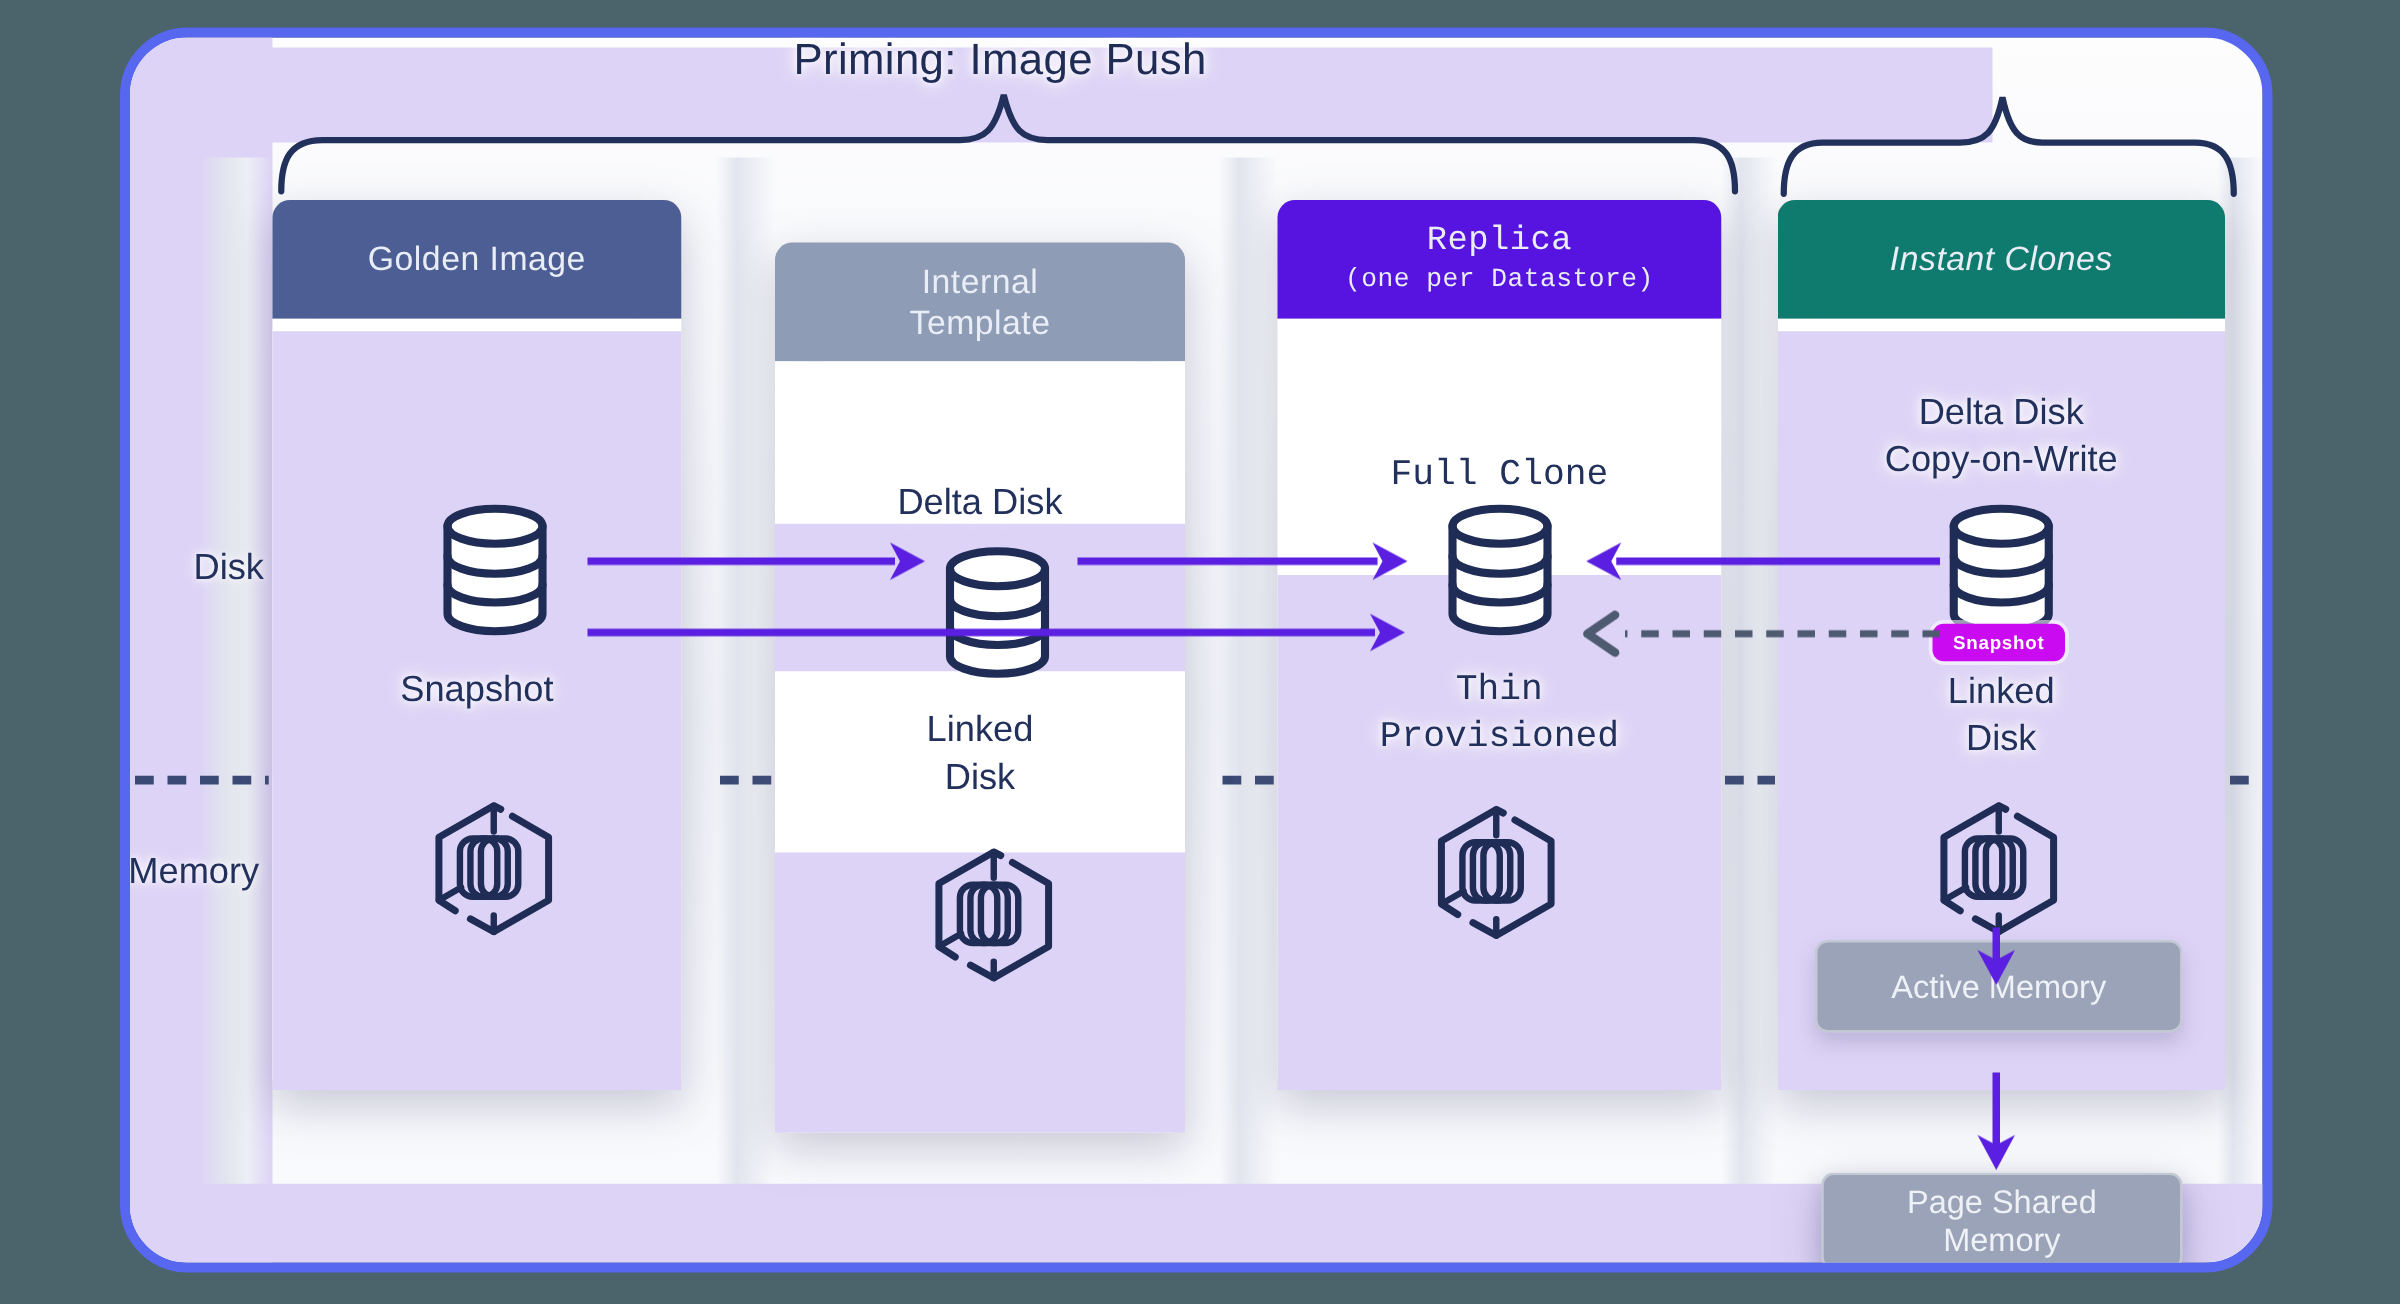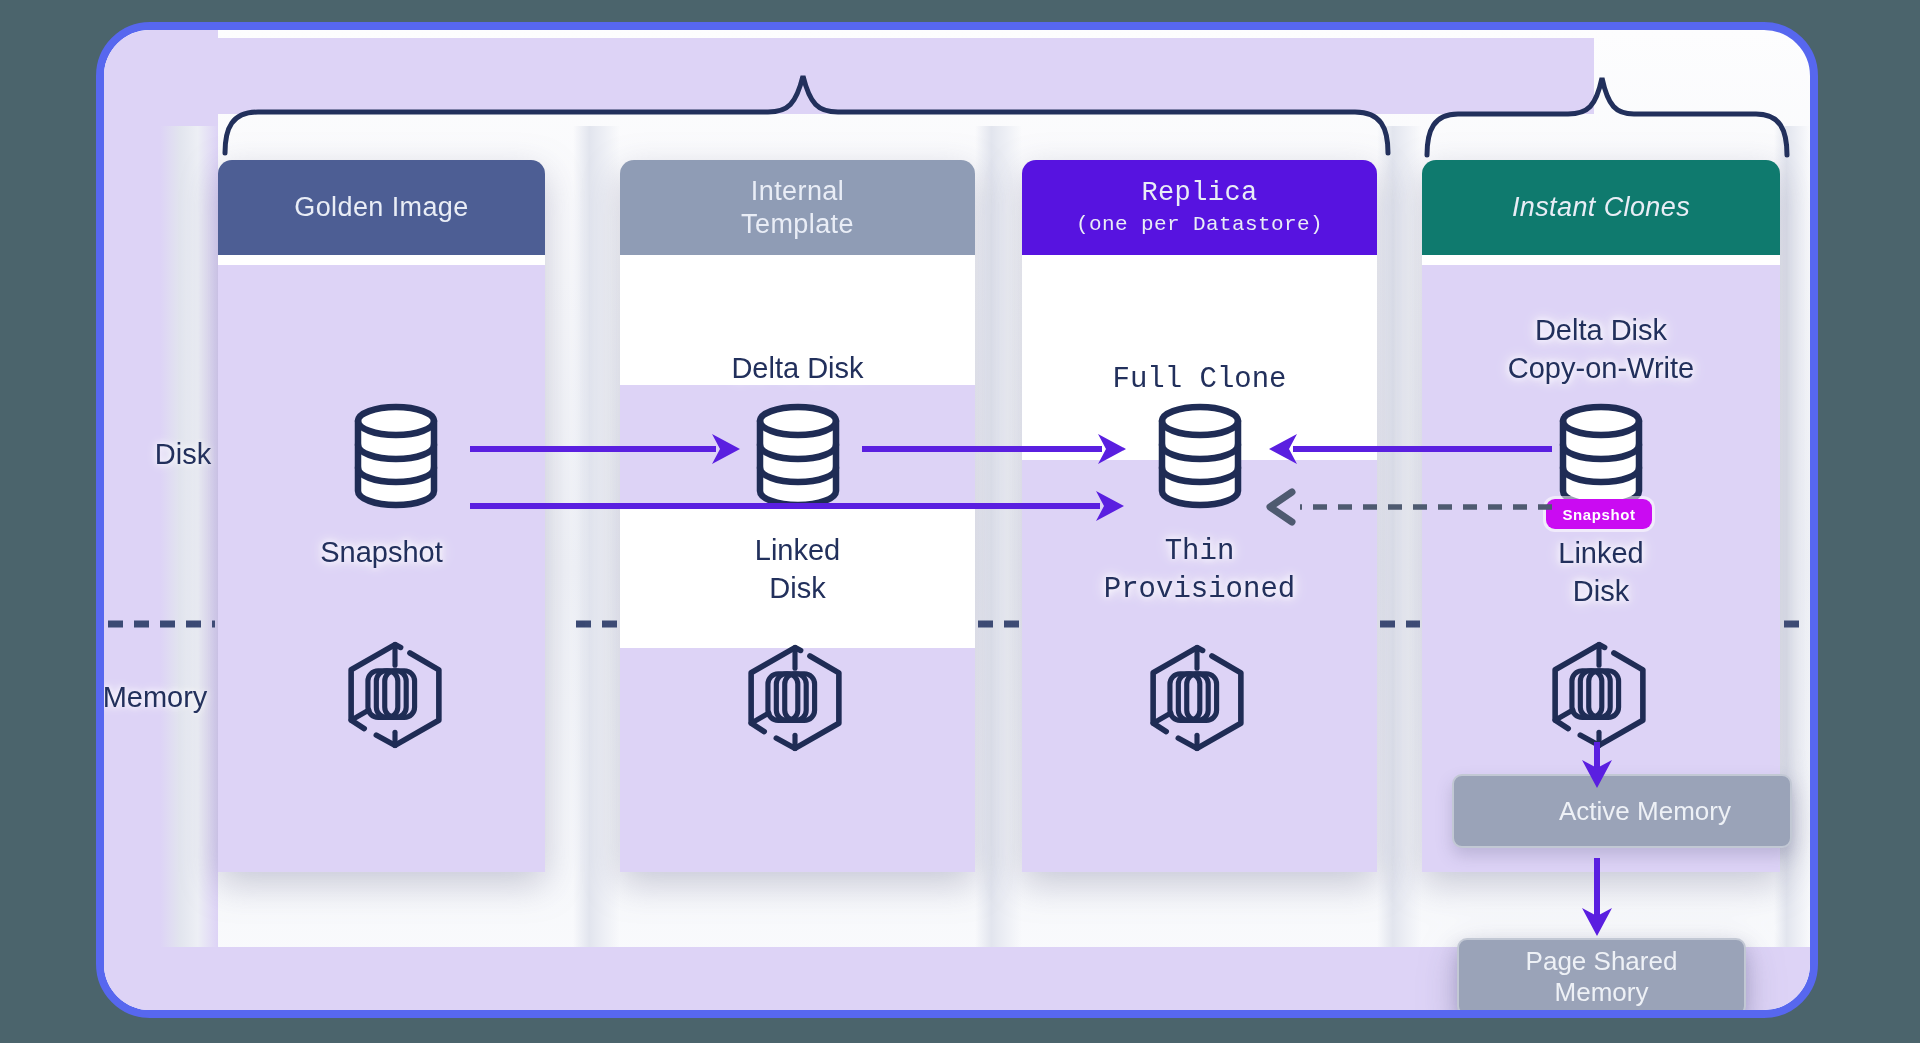--- a/index.html
+++ b/index.html
@@ -68,20 +68,21 @@
     <path d="M1323 125 C1323 100 1330 84 1354 84 L1464 84 C1484 84 1492 76 1498 48 C1504 76 1512 84 1530 84 L1652 84 C1676 84 1683 100 1683 125" fill="none" stroke="#22305c" stroke-width="5" stroke-linecap="round"></path>
     <g stroke="#3b4a74" stroke-width="7" stroke-dasharray="15 11">
       <line x1="4" y1="594" x2="111" y2="594"></line>
       <line x1="472" y1="594" x2="514" y2="594"></line>
       <line x1="874" y1="594" x2="916" y2="594"></line>
       <line x1="1276" y1="594" x2="1316" y2="594"></line>
       <line x1="1680" y1="594" x2="1704" y2="594"></line>
     </g>
   </svg>
 
+  <div class="title" style="left:446px;width:500px;">Priming: Image Push</div>
 
   <div class="rowlabel" style="left:19px;top:408px;width:120px;">Disk</div>
   <div class="rowlabel" style="left:-14px;top:651px;width:130px;">Memory</div>
 
   <div class="col" style="left:114px;width:327px;">
     <div class="col-header" style="background:#4d5e94;">Golden Image</div>
     <div class="col-body">
       <div class="fill-full"></div>
     </div>
     <svg class="icon" style="left:132px;top:243px;" width="92" height="106" viewBox="0 0 92 106">
@@ -101,21 +102,21 @@
         <path d="M 0 -54 L 0 -32" stroke-width="5.5"></path>
         <path d="M -47 27 L -28 16" stroke-width="5.5"></path>
         <path d="M 0 54 L 0 40" stroke-width="5.5"></path>
         <rect x="-29" y="-26" width="32" height="50" rx="11" stroke-width="5.5"></rect>
         <rect x="-20" y="-26" width="32" height="50" rx="11" stroke-width="5.5"></rect>
         <rect x="-11" y="-26" width="32" height="50" rx="11" stroke-width="5.5"></rect>
       </g>
     </svg>
   </div>
 
-  <div class="col" style="left:516px;width:355px;">
+  <div class="col" style="left:516px;width:328px;margin-top:34px;">
     <div class="col-header" style="background:#8f9cb5;">Internal
 Template</div>
     <div class="col-body">
       <div class="bandin" style="top:130px;height:118px;"></div>
       <div class="bandin" style="top:393px;bottom:0;"></div>
     </div>
     <div class="lbl" style="top:189px;">Delta Disk</div>
     <svg class="icon" style="left:132px;top:243px;" width="92" height="106" viewBox="0 0 92 106">
       <path d="M8 18 a38 14 0 0 1 76 0 V 88 a38 14 0 0 1 -76 0 Z" fill="#fff"></path>
       <g fill="none" stroke="#1f2c55" stroke-width="6.5" stroke-linecap="round">
@@ -199,21 +200,21 @@
         <path d="M 16 -45 L 47 -27 L 47 27 L 0 54 L -20 43"></path>
         <path d="M -33 36 L -47 27 L -47 -27 L 0 -54 L 6 -51"></path>
         <path d="M 0 -54 L 0 -32" stroke-width="5.5"></path>
         <path d="M -47 27 L -28 16" stroke-width="5.5"></path>
         <path d="M 0 54 L 0 40" stroke-width="5.5"></path>
         <rect x="-29" y="-26" width="32" height="50" rx="11" stroke-width="5.5"></rect>
         <rect x="-20" y="-26" width="32" height="50" rx="11" stroke-width="5.5"></rect>
         <rect x="-11" y="-26" width="32" height="50" rx="11" stroke-width="5.5"></rect>
       </g>
     </svg>
-    <div class="membox" style="left:30px;top:614px;width:290px;height:70px;padding-left:46px;">Active Memory</div>
+    <div class="membox" style="left:30px;top:592px;width:290px;height:70px;">Active Memory</div>
     <div class="membox" style="left:35px;top:778px;width:285px;height:74px;">Page Shared
 Memory</div>
   </div>
 
   <svg id="arrow-layer" class="svglayer" viewBox="0 0 1706 980">
     <g stroke="#5a1fe0" stroke-width="6">
       <line x1="366" y1="419" x2="612" y2="419"></line>
       <line x1="758" y1="419" x2="998" y2="419"></line>
       <line x1="366" y1="476" x2="996" y2="476"></line>
       <line x1="1448" y1="419" x2="1189" y2="419"></line>

